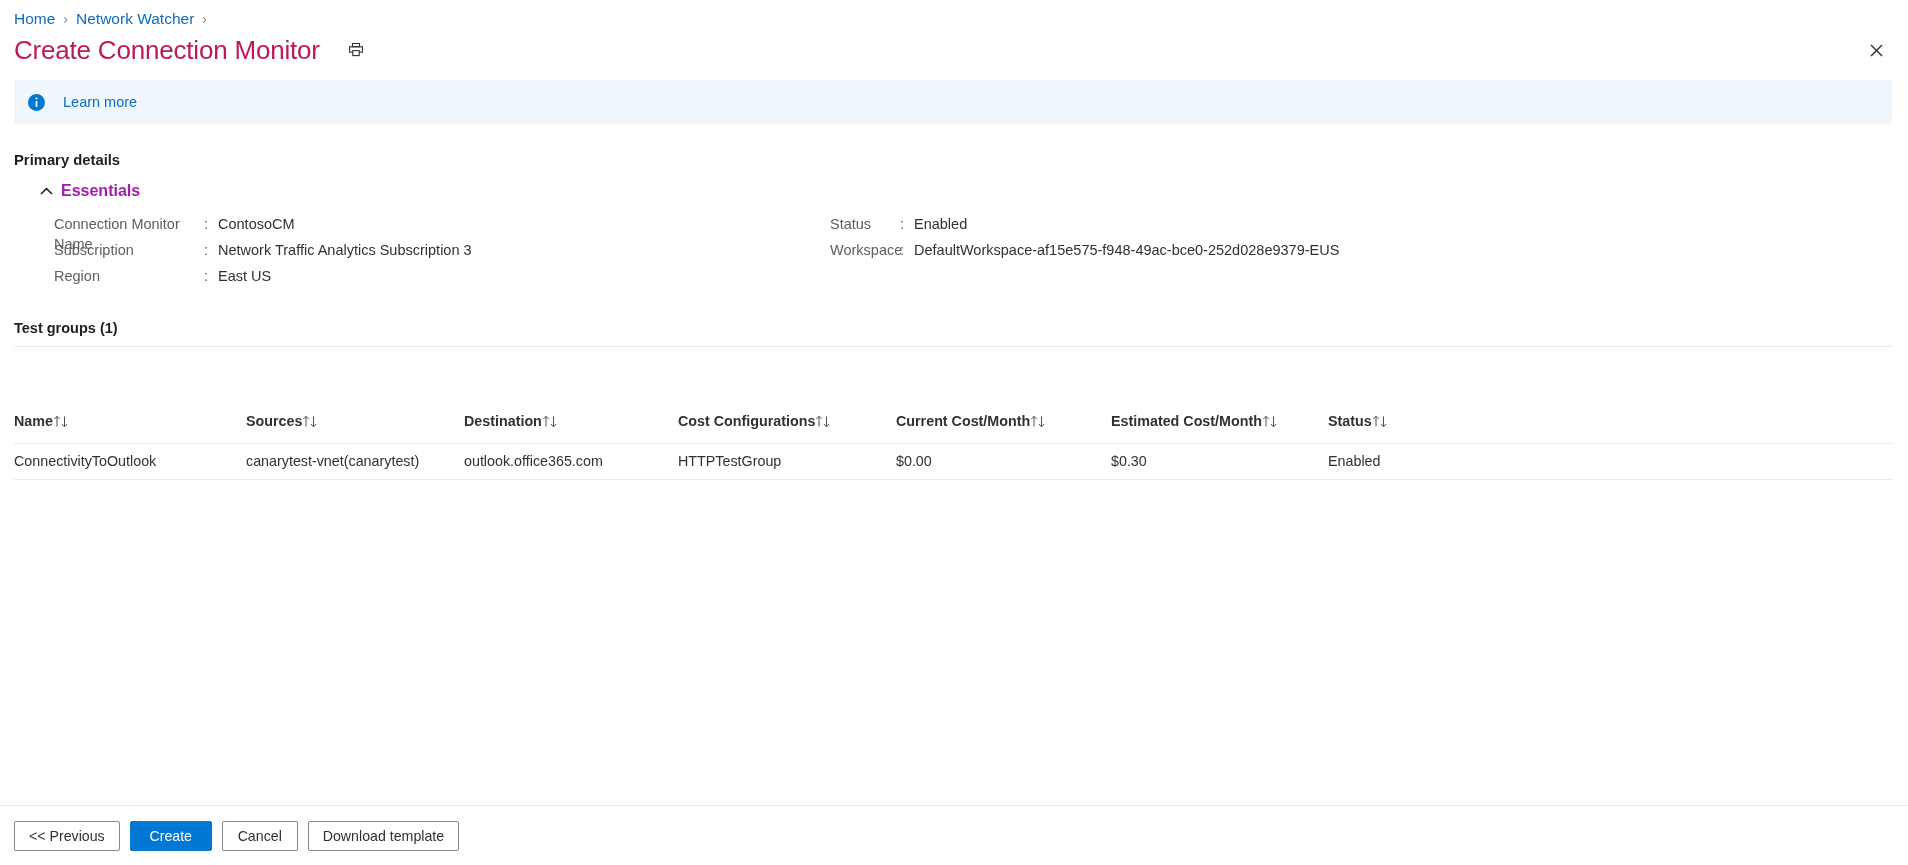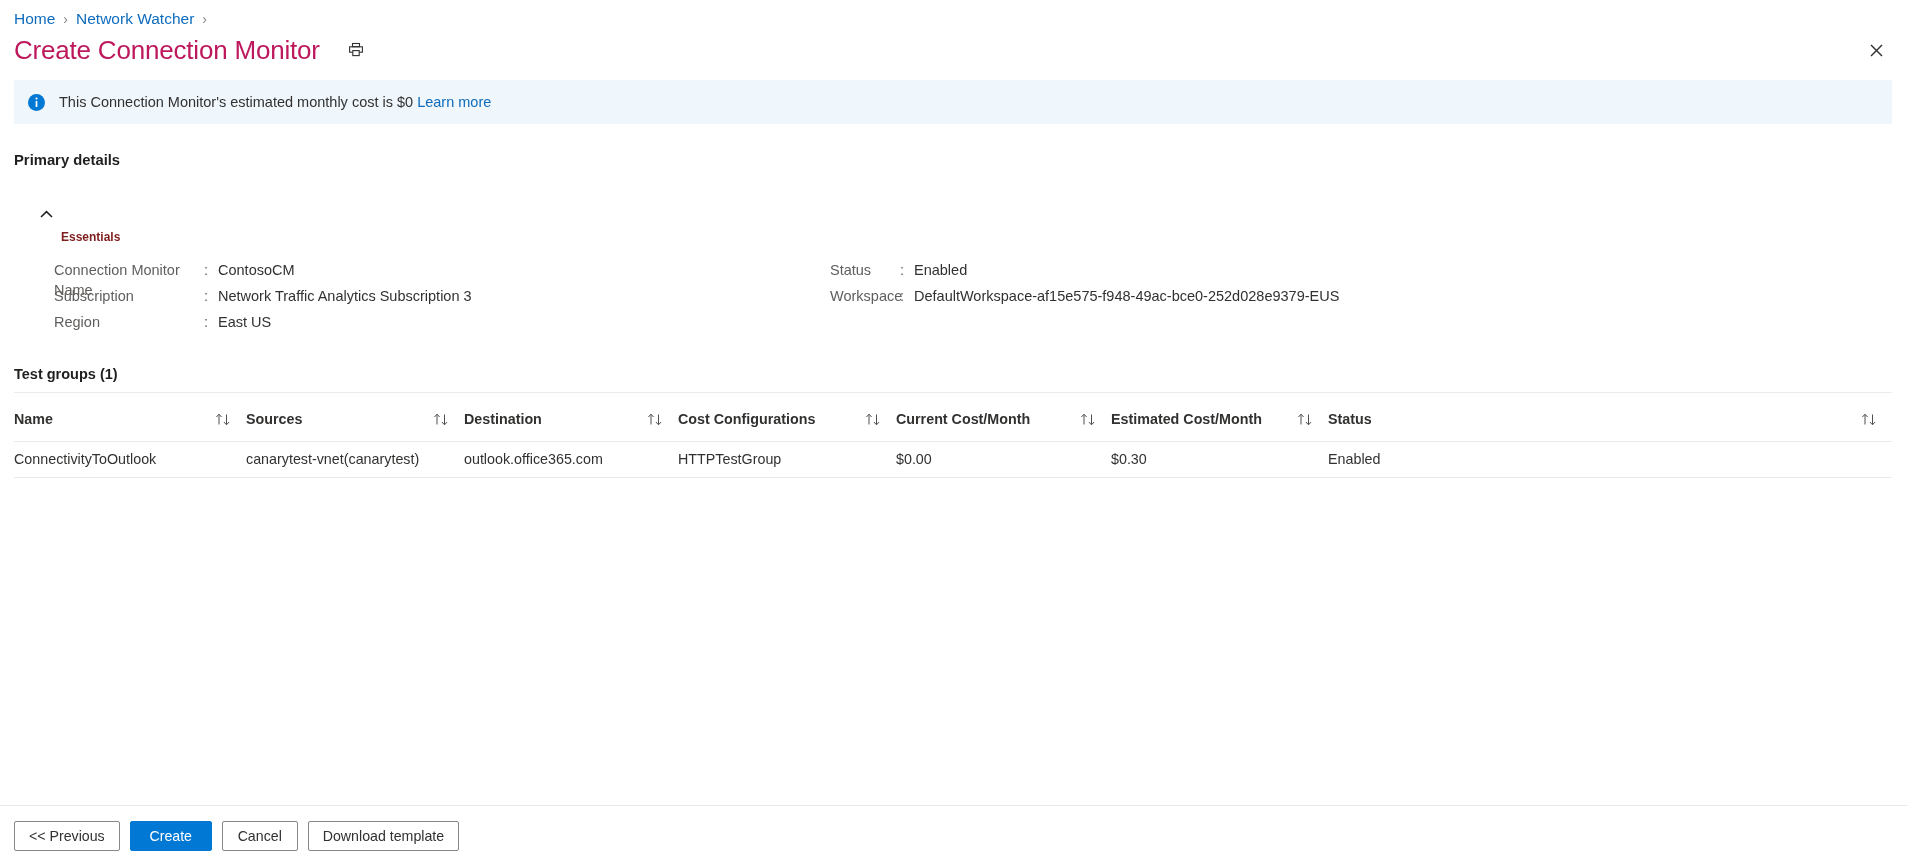--- a/index.html
+++ b/index.html
@@ -174,25 +174,24 @@
     margin: 12px 0 0 40px;
     cursor: pointer;
     width: 120px;
     background: transparent;
     border: none;
     padding: 0;
     font-family: inherit;
   }
   .essentials-toggle .chev { display: block; }
   .essentials-label {
-    font-size: 12px;
+    font-size: 16px;
     font-weight: 600;
-    color: #7f1d1d;
+    color: #a21caf;
     line-height: 18px;
-    margin-top: 46px;
   }
 
   .essentials-grid {
     display: flex;
     margin: 14px 0 0 0;
     padding-left: 38px;
   }
   .ess-col { display: flex; flex-direction: column; margin-left: 16px; }
   .ess-col.left  { width: 760px; }
   .ess-col.right { width: 900px; }
@@ -241,22 +240,22 @@
     font-weight: 600;
     color: #323130;
     padding: 18px 0 14px 0;
     border-bottom: 1px solid #edebe9;
     vertical-align: middle;
     position: relative;
   }
   table.tg-table th .th-inner {
     display: flex;
     align-items: center;
-    justify-content: space-between;
     padding-right: 14px;
+    margin-top: 48px;
   }
   table.tg-table th .sort-icon {
     opacity: 0.85;
     cursor: pointer;
     flex: 0 0 auto;
     display: block;
   }
   table.tg-table td {
     font-size: 14.3px;
     color: #323130;
@@ -342,21 +341,20 @@
     </svg>
   </button>
 
 
   <div class="info-banner">
     <svg class="info-icon" viewBox="0 0 16 16">
       <circle cx="8" cy="8" r="8" fill="#0078d4"></circle>
       <rect x="7.2" y="6.6" width="1.6" height="5.6" fill="#ffffff"></rect>
       <circle cx="8" cy="4.3" r="1" fill="#ffffff"></circle>
     </svg>
-    <span class="banner-text">This Connection Monitor's estimated monthly cost is $0</span>
     <a class="banner-link">Learn more</a>
   </div>
 
   <div class="content">
 
     <div class="section-title">Primary details</div>
 
     <button class="essentials-toggle">
       <svg class="chev" width="13" height="9" viewBox="0 0 13 9">
         <polyline points="1,7 6.5,1.6 12,7" fill="none" stroke="#201f1e" stroke-width="1.5"></polyline>

